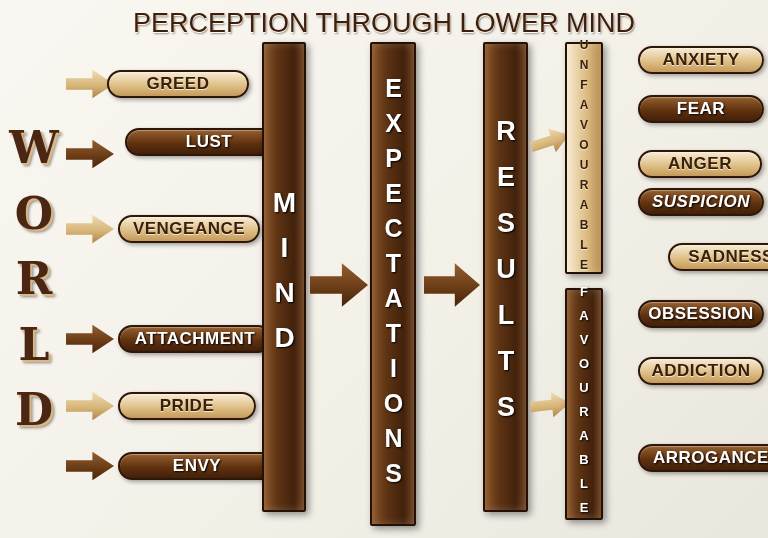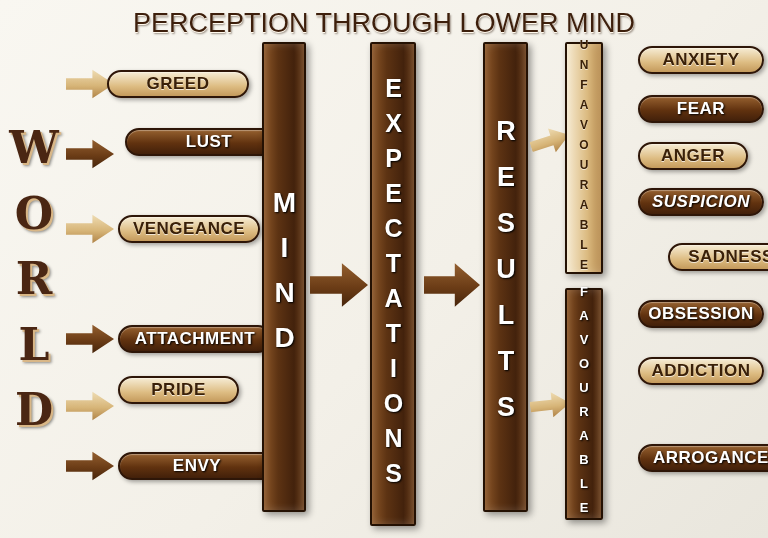--- a/index.html
+++ b/index.html
@@ -137,21 +137,21 @@
   <div class="arrow tone-dark" style="left:66px; top:137px; width:48px; height:34px;"></div>
   <div class="arrow tone-light" style="left:66px; top:212px; width:48px; height:34px;"></div>
   <div class="arrow tone-dark" style="left:66px; top:322px; width:48px; height:34px;"></div>
   <div class="arrow tone-light" style="left:66px; top:389px; width:48px; height:34px;"></div>
   <div class="arrow tone-dark" style="left:66px; top:449px; width:48px; height:34px;"></div>
 
   <div class="bar tone-light" style="left:107px; top:70px;  width:142px;">GREED</div>
   <div class="bar tone-dark" style="left:118px; top:128px; width:168px;margin-left:7px;">LUST</div>
   <div class="bar tone-light" style="left:118px; top:215px; width:142px;">VENGEANCE</div>
   <div class="bar tone-dark" style="left:118px; top:325px; width:154px;">ATTACHMENT</div>
-  <div class="bar tone-light" style="left:118px; top:376px; width:121px;">PRIDE</div>
+  <div class="bar tone-light" style="left:118px; top:392px; width:138px;">PRIDE</div>
   <div class="bar tone-dark" style="left:118px; top:452px; width:158px;">ENVY</div>
 
   <div class="vbar stage" id="v-mind" style="left:262px; top:42px; width:44px; height:470px;">
     <span class="vtext">MIND</span>
   </div>
 
   <div class="arrow tone-dark" style="left:310px; top:259px; width:58px; height:52px;"></div>
 
   <div class="vbar stage" id="v-expect" style="left:370px; top:42px; width:46px; height:484px;">
     <span class="vtext">EXPECTATIONS</span>
@@ -168,20 +168,20 @@
 
   <div class="vbar tone-light" id="v-unfav" style="left:565px; top:42px; width:38px; height:232px;">
     <span class="vtext">UNFAVOURABLE</span>
   </div>
   <div class="vbar tone-dark" id="v-fav" style="left:565px; top:288px; width:38px; height:232px;">
     <span class="vtext">FAVOURABLE</span>
   </div>
 
   <div class="bar tone-light" style="left:638px; top:46px;  width:126px;">ANXIETY</div>
   <div class="bar tone-dark" style="left:638px; top:95px;  width:126px;">FEAR</div>
-  <div class="bar tone-light" style="left:638px; top:142px; width:110px;">ANGER</div>
+  <div class="bar tone-light" style="left:638px; top:150px; width:124px;">ANGER</div>
   <div class="bar tone-dark" style="left:638px; top:188px; width:126px;font-style:italic;">SUSPICION</div>
   <div class="bar tone-light" style="left:638px; top:243px; width:126px;margin-left:30px;">SADNESS</div>
   <div class="bar tone-dark" style="left:638px; top:300px; width:126px;">OBSESSION</div>
   <div class="bar tone-light" style="left:638px; top:357px; width:126px;">ADDICTION</div>
   <div class="bar tone-dark" style="left:638px; top:444px; width:146px;">ARROGANCE</div>
 
 </div>
 
 </body></html>

